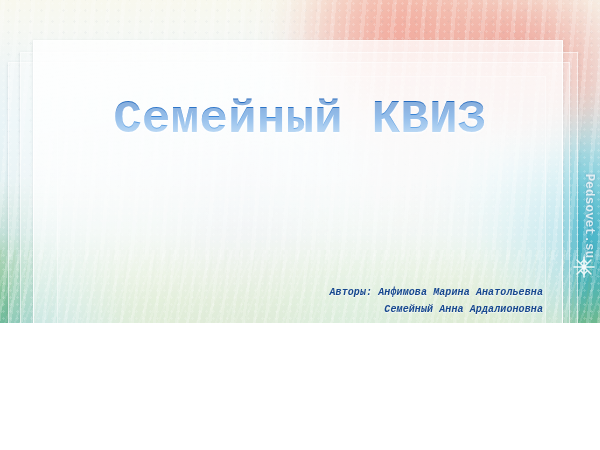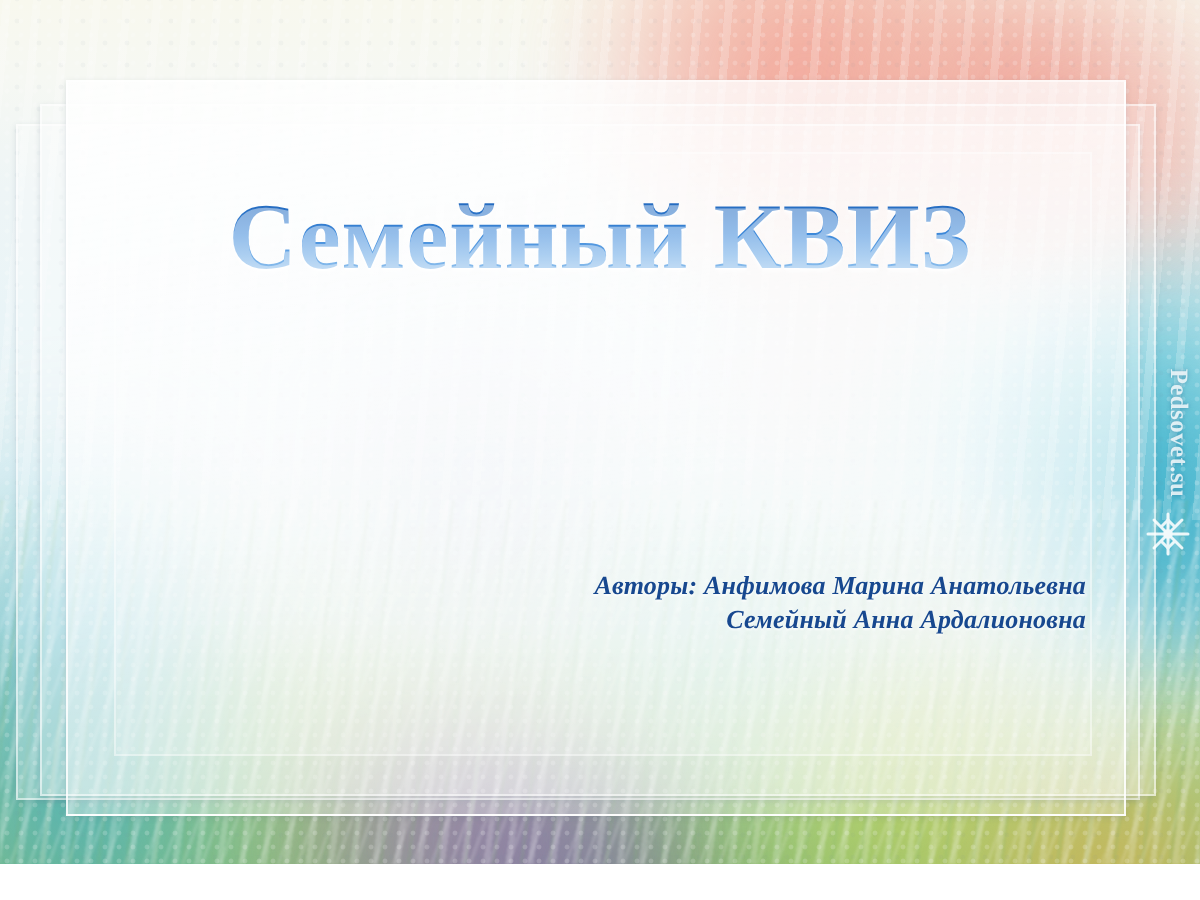--- a/index.html
+++ b/index.html
@@ -3,23 +3,23 @@
 <meta charset="utf-8">
 <style>
   html, body {
     margin: 0;
     padding: 0;
     background: #ffffff;
   }
   #slide {
     position: relative;
     width: 600px;
-    height: 432px;
+    height: 323px;
     overflow: hidden;
-    font-family: Liberation Serif, serif;
+    font-family: Liberation Mono, monospace;
     background: #f7f7ef;
   }
 
   
   .bg-layer {
     position: absolute;
     inset: 0;
     pointer-events: none;
   }
 
@@ -140,21 +140,21 @@
   }
 
   
   .authors {
     position: absolute;
     right: 57px;
     top: 284px;
     width: 420px;
     text-align: right;
     color: #17488f;
-    font-size: 13px;
+    font-size: 10px;
     font-weight: bold;
     font-style: italic;
     line-height: 17px;
     letter-spacing: .1px;
     text-shadow: 0 1px 1px rgba(255,255,255,.75);
   }
   .authors div { white-space: nowrap; }
 
   
   .watermark {

